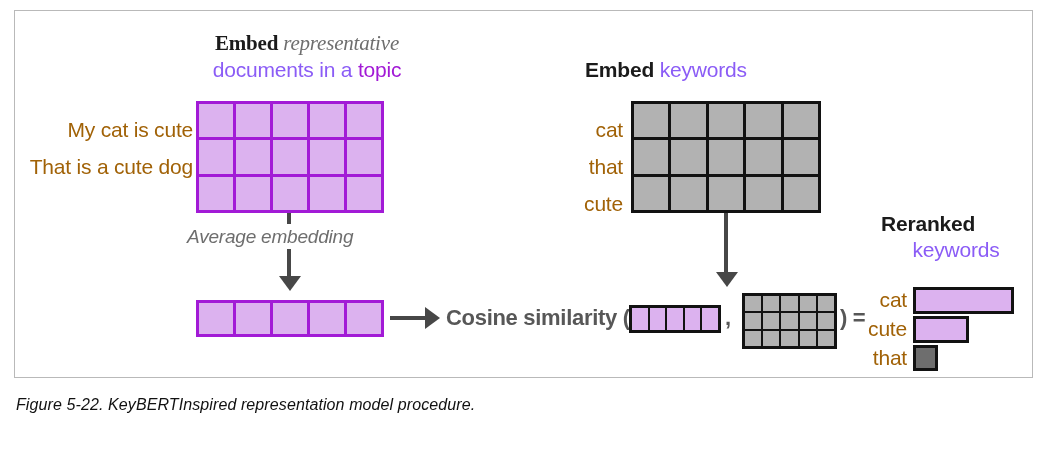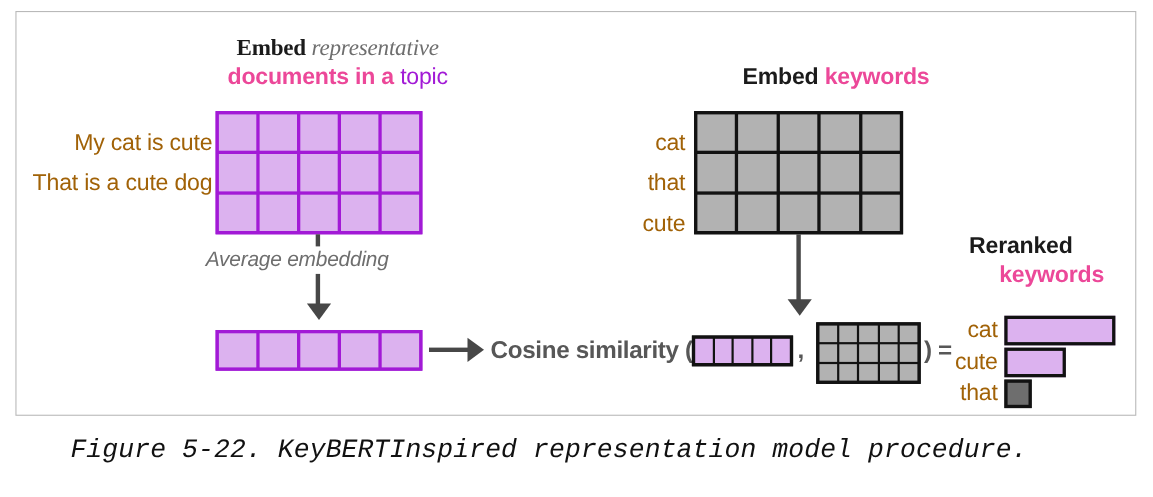--- a/index.html
+++ b/index.html
@@ -8,21 +8,21 @@
        -webkit-font-smoothing:antialiased;}
 
   .figure-frame{
     position:absolute;left:14px;top:10px;width:1019px;height:368px;
     border:1.5px solid #b9b9b9;background:#ffffff;box-sizing:border-box;
   }
 
   
   .title{position:absolute;white-space:nowrap;font-size:21px;line-height:25px;
          font-weight:700;color:#1b1b1b;letter-spacing:-.2px;}
-  .t-grayreg{color:#ec4899;font-weight:700;}
+  .t-grayreg{color:#8b5cf6;font-weight:400;}
   .t-ital{font-style:italic;font-weight:400;color:#6e6e6e;}
   .t-purple{color:#a21ad6;font-weight:400;}
 
   .rowlabel{position:absolute;white-space:nowrap;font-size:21px;
             color:#a16207;text-align:right;letter-spacing:-.2px;}
 
   
   .matrix{position:absolute;display:grid;box-sizing:border-box;}
   .cell{box-sizing:border-box;}
 
@@ -49,22 +49,22 @@
   .mini-vec{position:absolute;display:grid;grid-template-columns:repeat(5,1fr);
             border:3px solid #121212;gap:2px;background:#121212;box-sizing:border-box;}
   .mini-vec .cell{background:#dcb2ef;}
 
   
   .bar{position:absolute;border:3px solid #121212;box-sizing:border-box;}
   .bar-purple{background:#dcb2ef;}
   .bar-gray{background:#6e6e6e;}
 
   .caption{position:absolute;left:16px;top:396px;white-space:nowrap;
-           font-family:Liberation Mono, monospace;font-style:italic;
-           font-size:24px;color:#111111;letter-spacing:.1px;margin-left:48px;}
+           font-family:Liberation Sans, sans-serif;font-style:italic;
+           font-size:16px;color:#111111;letter-spacing:.1px;}
 </style>
 </head>
 <body>
 
 <div class="figure-frame">
 
   <div class="title" style="left:162px;top:20px;width:260px;text-align:center;font-family:Liberation Serif, serif;">
     <span>Embed</span><span> </span><span class="t-ital">representative</span>
   </div>
   <div class="title" style="left:162px;top:46px;width:260px;text-align:center;">
@@ -102,21 +102,21 @@
     <div class="cell"></div>
       <div class="cell"></div>
       <div class="cell"></div>
       <div class="cell"></div>
       <div class="cell"></div>
   </div>
 
   <div class="hstem" style="left:375px;top:305px;width:38px;"></div>
   <div class="hhead" style="left:410px;top:296px;"></div>
 
-  <div class="title" style="left:570px;top:46px;width:260px;text-align:right;">
+  <div class="title" style="left:570px;top:46px;width:260px;text-align:left;">
     <span>Embed</span><span> </span><span class="t-grayreg">keywords</span>
   </div>
 
   <div class="rowlabel" style="left:500px;top:100px;width:108px;line-height:37px;">cat</div>
   <div class="rowlabel" style="left:500px;top:137px;width:108px;line-height:37px;">that</div>
   <div class="rowlabel" style="left:500px;top:174px;width:108px;line-height:37px;">cute</div>
 
   <div class="matrix m-gray" style="left:616px;top:90px;width:190px;height:112px;
               grid-template-columns:repeat(5,1fr);grid-template-rows:repeat(3,1fr);">
     <div class="cell"></div>

